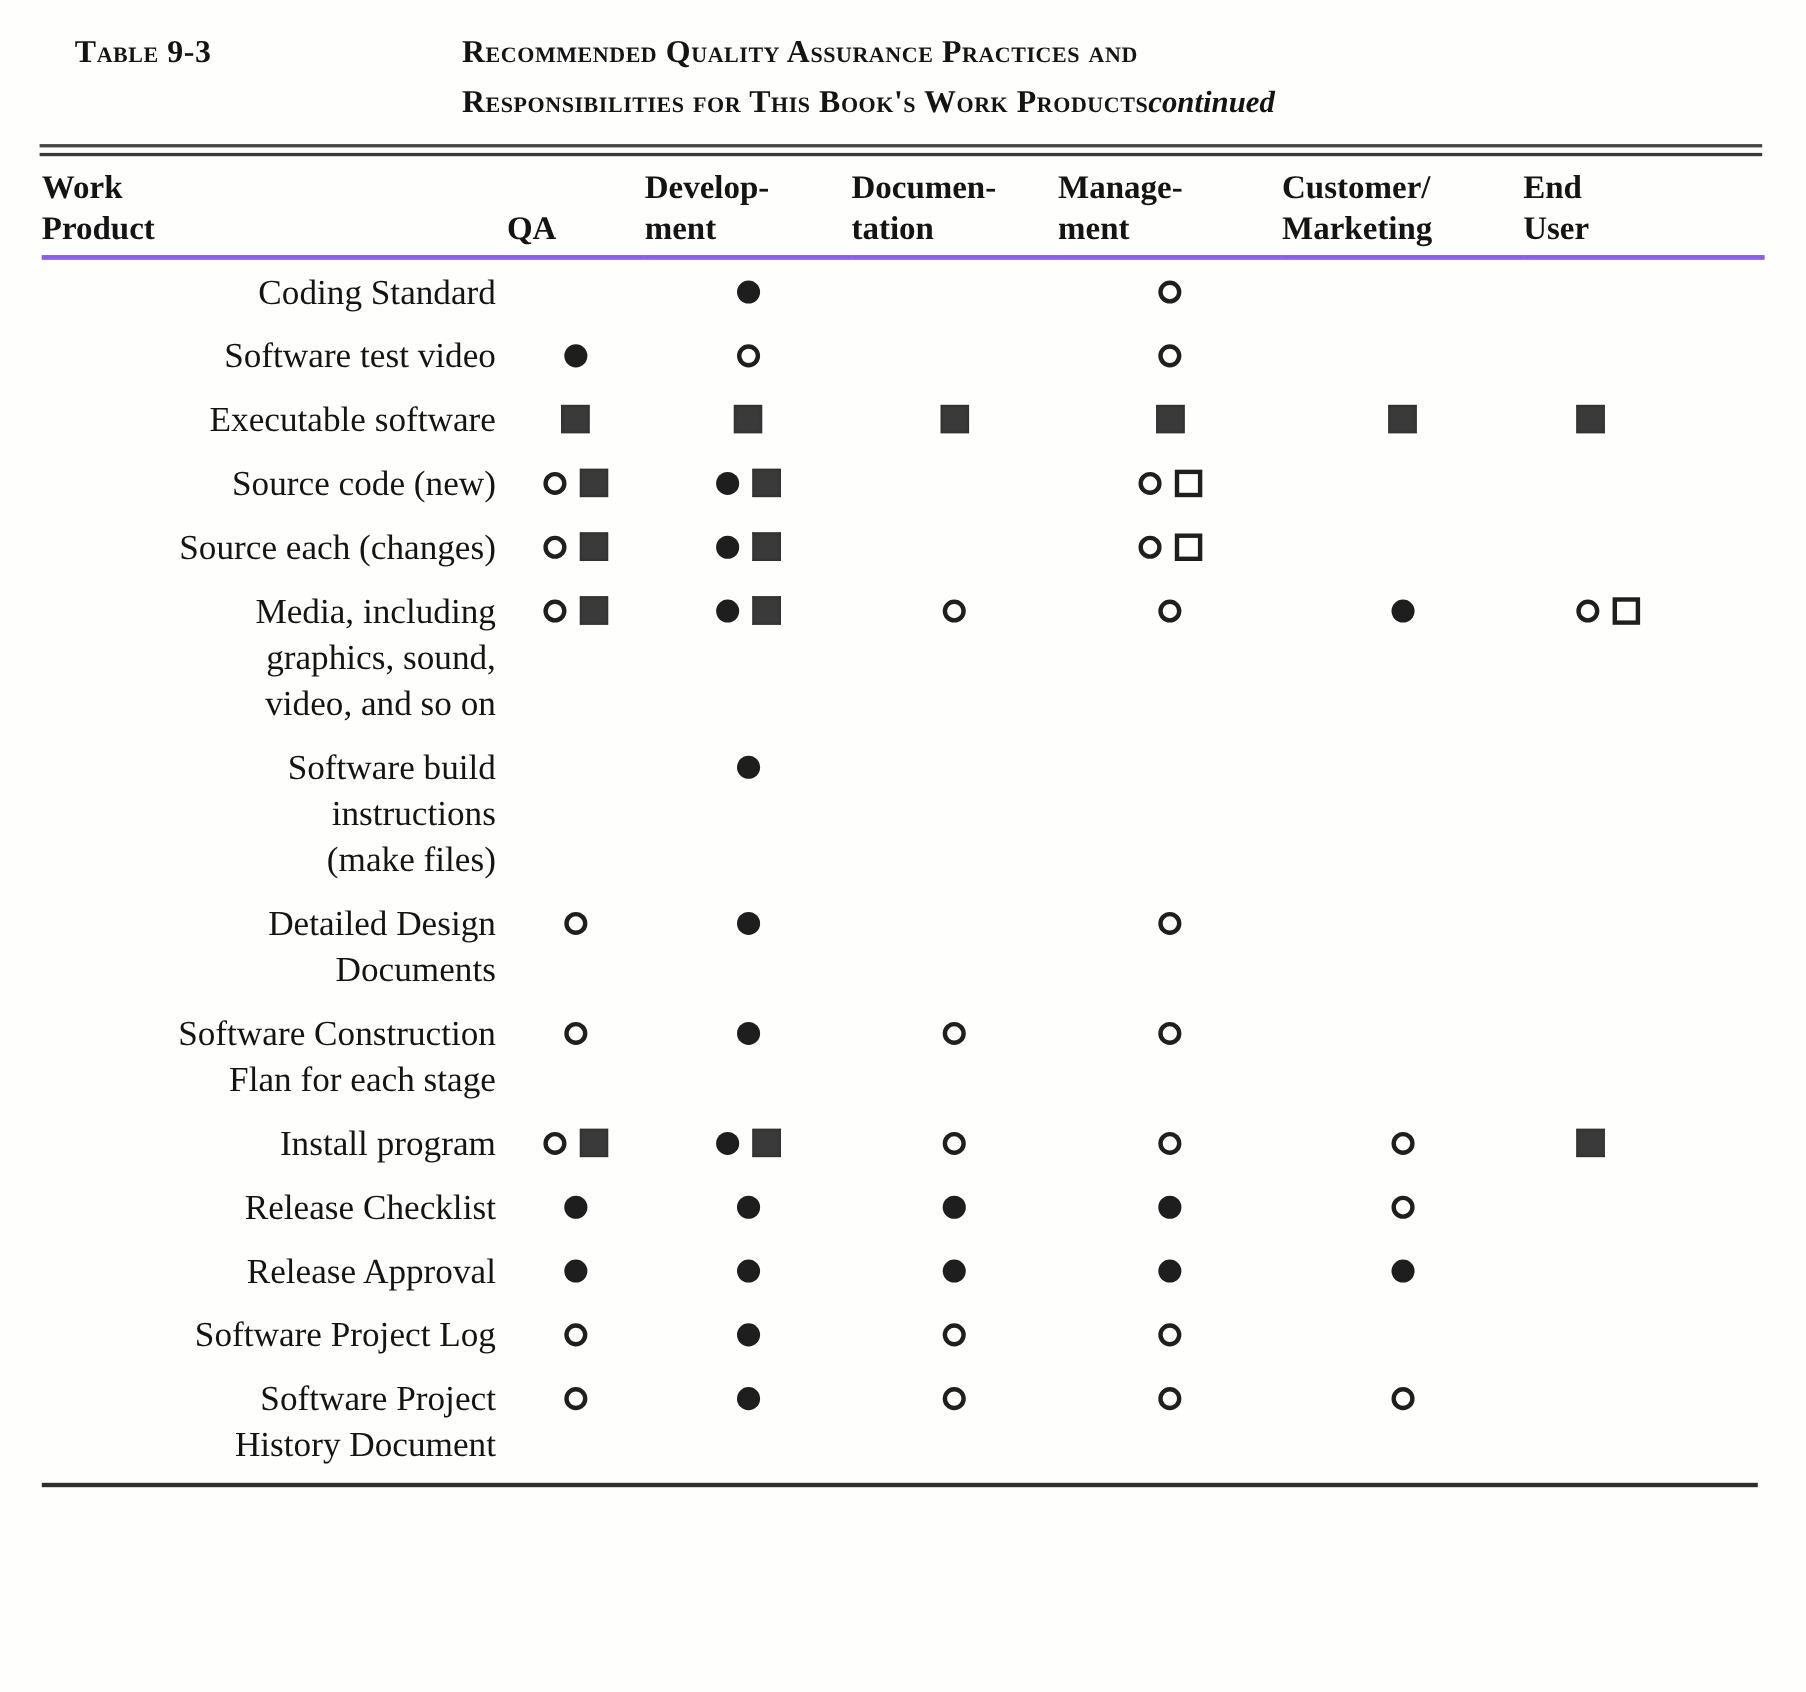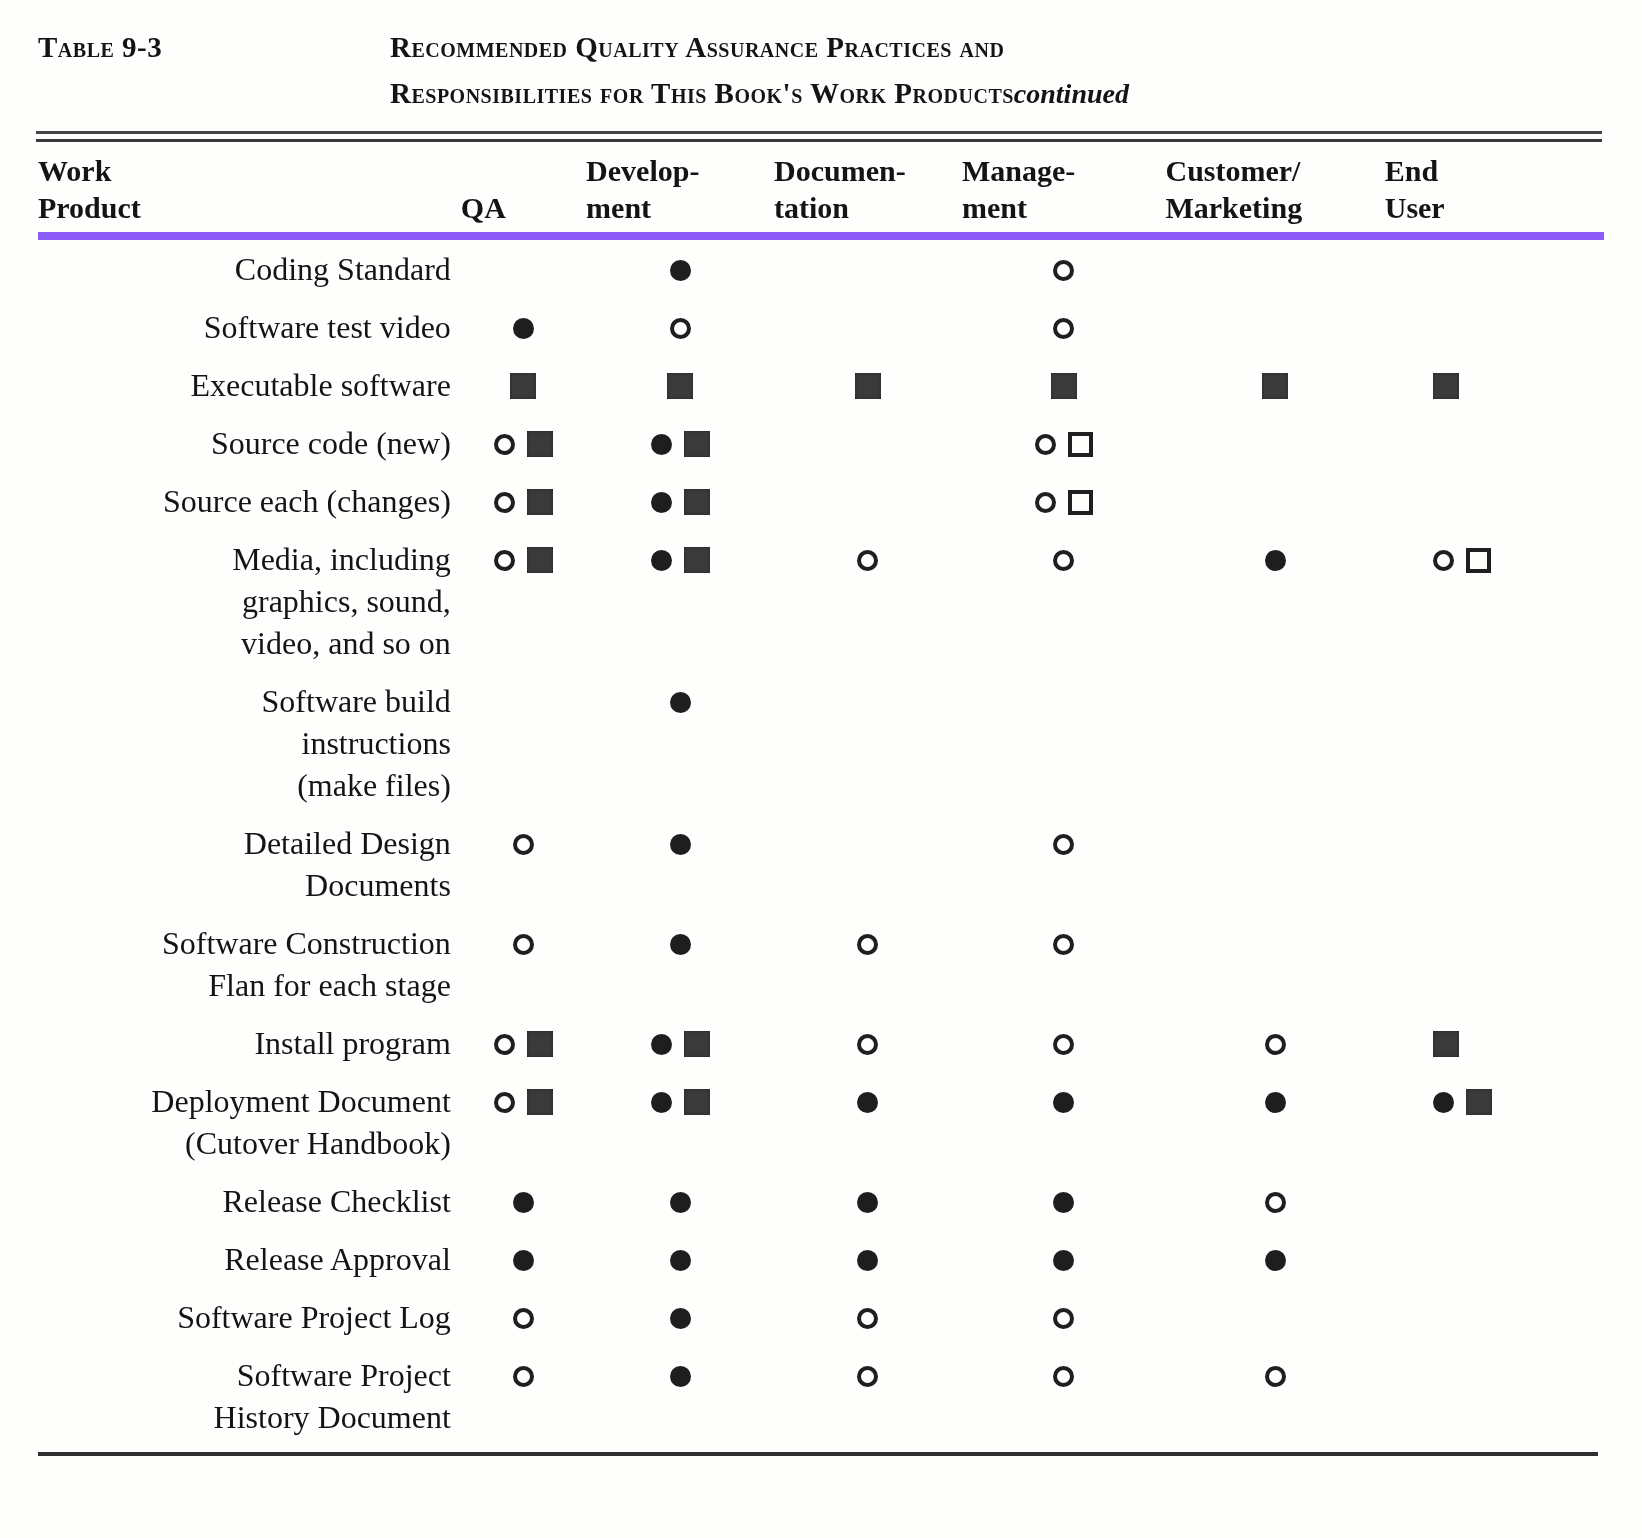--- a/index.html
+++ b/index.html
@@ -15,20 +15,21 @@
   
   .titlebar {
     display:flex; align-items:flex-start;
     padding:24px 42px 0 38px;
   }
   .table-label {
     width:352px; flex:0 0 352px;
     font-weight:bold; font-variant:small-caps;
     font-size:29px; letter-spacing:0.5px;
     line-height:46px;
+    margin-left:30px;
   }
   .title-lines { font-weight:bold; font-variant:small-caps; font-size:29px; letter-spacing:0.5px; }
   .title-line { line-height:46px; }
   .title-continued {
     font-variant:normal; font-style:italic; font-weight:bold;
     letter-spacing:0px; font-size:28px;
   }
   
   .rule-double {
     margin:14px 40px 0 36px;
@@ -53,21 +54,21 @@
   col.c-doc { width:12%; }
   col.c-mgm { width:13%; }
   col.c-cus { width:14%; }
   col.c-end { width:14%; }
 
   thead th {
     text-align:left; vertical-align:bottom;
     font-weight:bold; font-size:30px;
     padding:10px 0 6px 0;
   }
-  thead tr { border-bottom:8px solid #8b5cf6; }
+  thead tr { border-bottom:4px solid #8b5cf6; }
   .th-line { line-height:37px; min-height:37px; white-space:nowrap; }
 
   tbody th {
     text-align:right; vertical-align:top;
     font-weight:normal; font-size:32px;
     line-height:42px;
     padding:8px 10px 8px 0;
     white-space:pre-line;
   }
   tbody td {
@@ -234,30 +235,20 @@
         <tr>
           <th>Install program</th>
           <td><span class="sym open-circle"></span><span class="sym filled-square"></span></td>
           <td><span class="sym filled-circle"></span><span class="sym filled-square"></span></td>
           <td><span class="sym open-circle"></span></td>
           <td><span class="sym open-circle"></span></td>
           <td><span class="sym open-circle"></span></td>
           <td><span class="sym filled-square"></span></td>
         </tr>
         <tr>
-          <th>Deployment Document
-(Cutover Handbook)</th>
-          <td><span class="sym open-circle"></span><span class="sym filled-square"></span></td>
-          <td><span class="sym filled-circle"></span><span class="sym filled-square"></span></td>
-          <td><span class="sym filled-circle"></span></td>
-          <td><span class="sym filled-circle"></span></td>
-          <td><span class="sym filled-circle"></span></td>
-          <td><span class="sym filled-circle"></span><span class="sym filled-square"></span></td>
-        </tr>
-        <tr>
           <th>Release Checklist</th>
           <td><span class="sym filled-circle"></span></td>
           <td><span class="sym filled-circle"></span></td>
           <td><span class="sym filled-circle"></span></td>
           <td><span class="sym filled-circle"></span></td>
           <td><span class="sym open-circle"></span></td>
           <td></td>
         </tr>
         <tr>
           <th>Release Approval</th>

